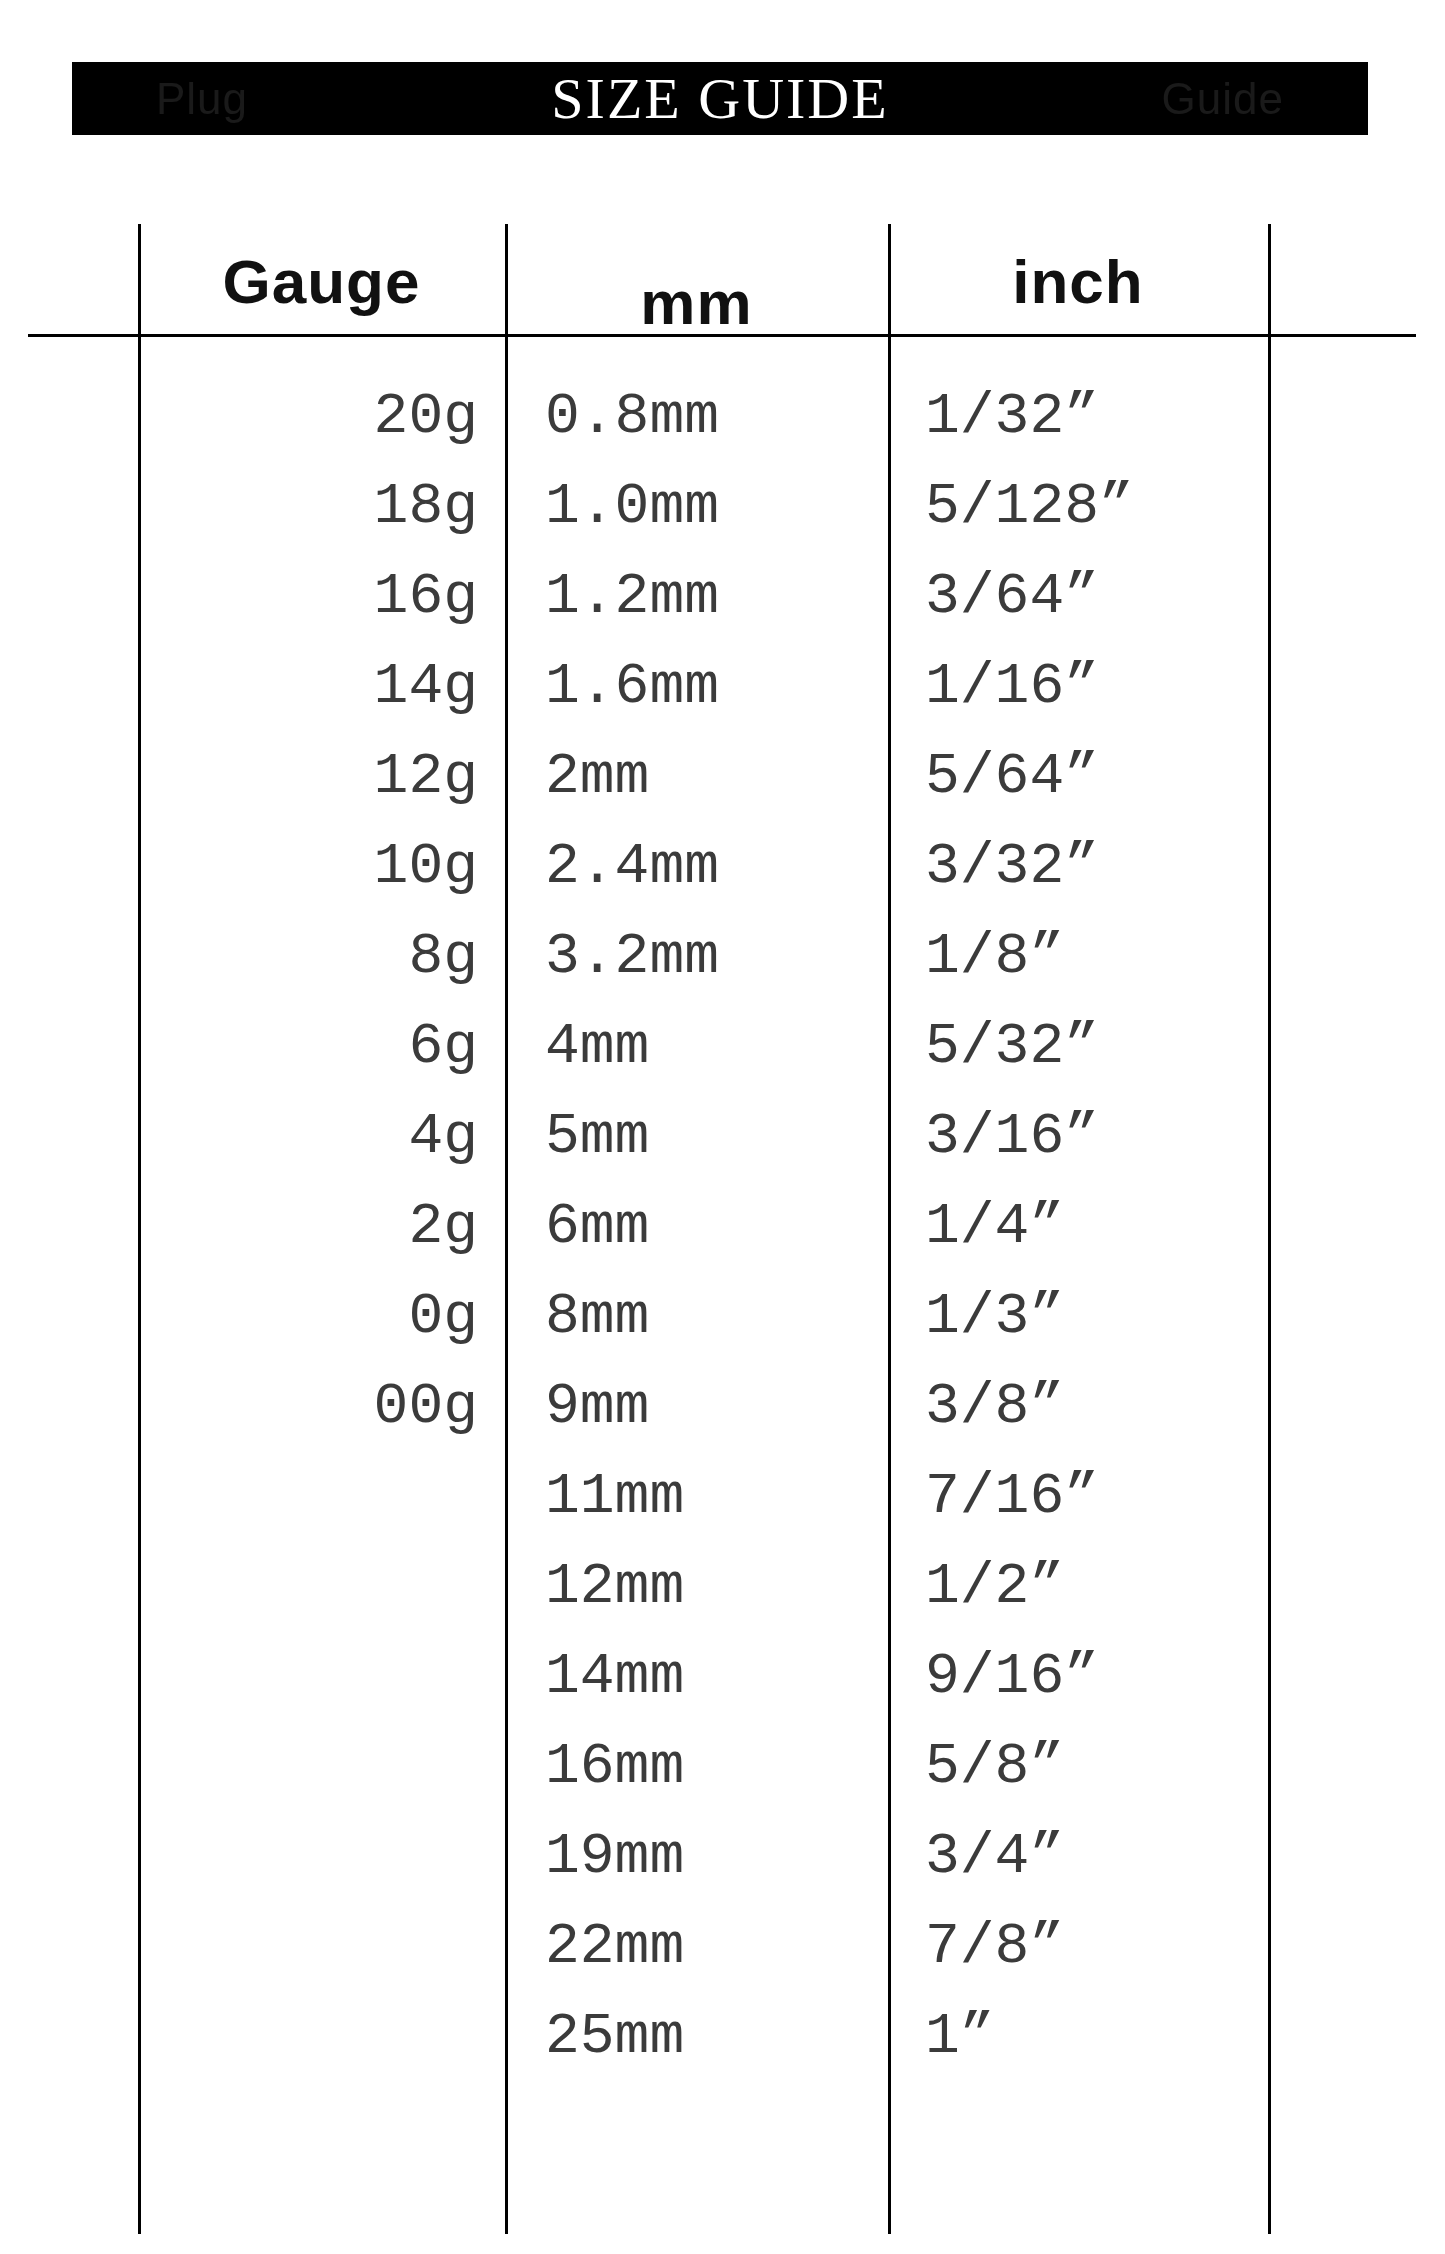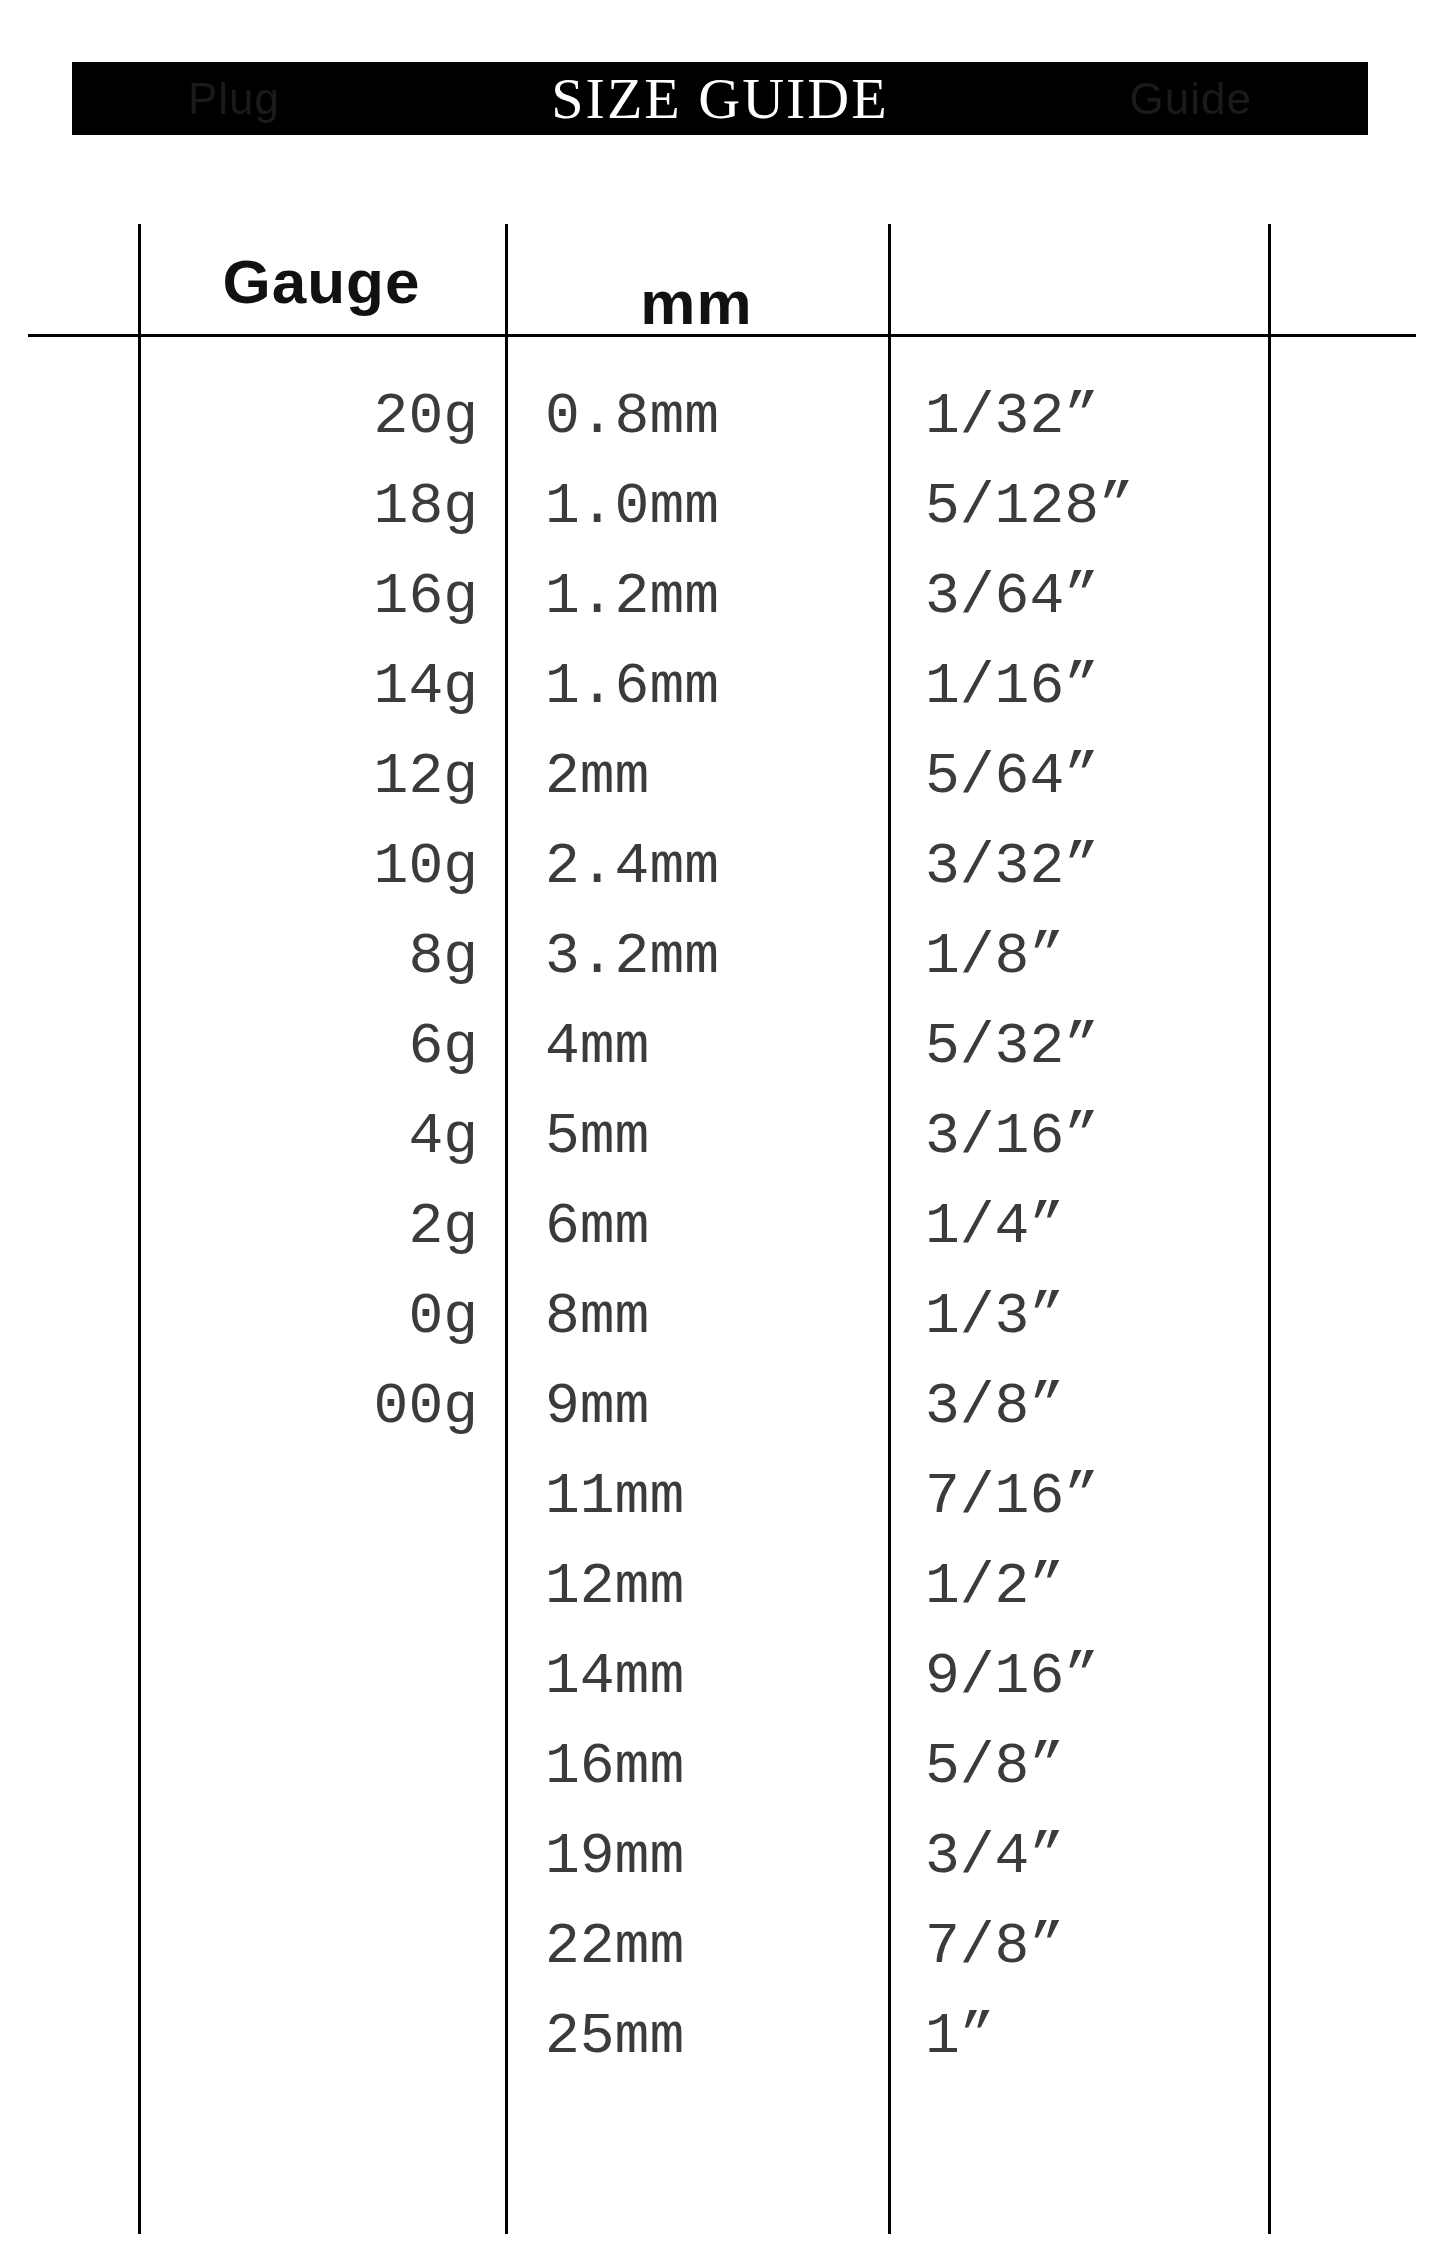--- a/index.html
+++ b/index.html
@@ -33,21 +33,21 @@
   }
   .banner-ghost {
     position: absolute;
     left: 0;
     top: 0;
     width: 100%;
     height: 100%;
     display: flex;
     align-items: center;
     justify-content: space-between;
-    padding: 0 116px;
+    padding: 0 84px;
     box-sizing: border-box;
     font-family: "Liberation Sans", sans-serif;
     font-size: 44px;
     color: #1a1a1a;
     letter-spacing: 1px;
     white-space: nowrap;
   }
   .banner-title {
     position: absolute;
     left: 0;
@@ -160,20 +160,21 @@
 
     <div class="vrule v1"></div>
     <div class="vrule v2"></div>
     <div class="vrule v3"></div>
     <div class="vrule v4"></div>
     <div class="hrule"></div>
 
     <div class="headers">
       <div class="hdr hdr-gauge">Gauge</div>
       <div class="hdr hdr-mm">mm</div>
+      <div class="hdr hdr-inch">inch</div>
     </div>
 
     <div class="col col-gauge">
       <div class="cell">20g</div>
       <div class="cell">18g</div>
       <div class="cell">16g</div>
       <div class="cell">14g</div>
       <div class="cell">12g</div>
       <div class="cell">10g</div>
       <div class="cell">8g</div>

